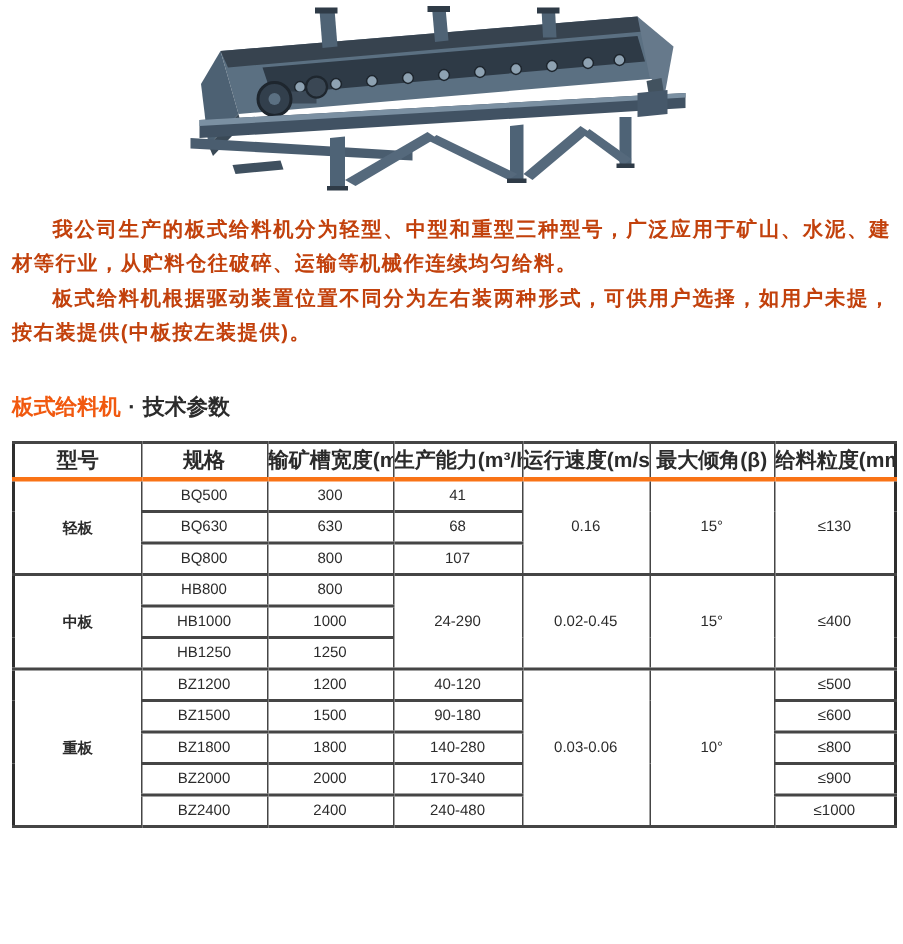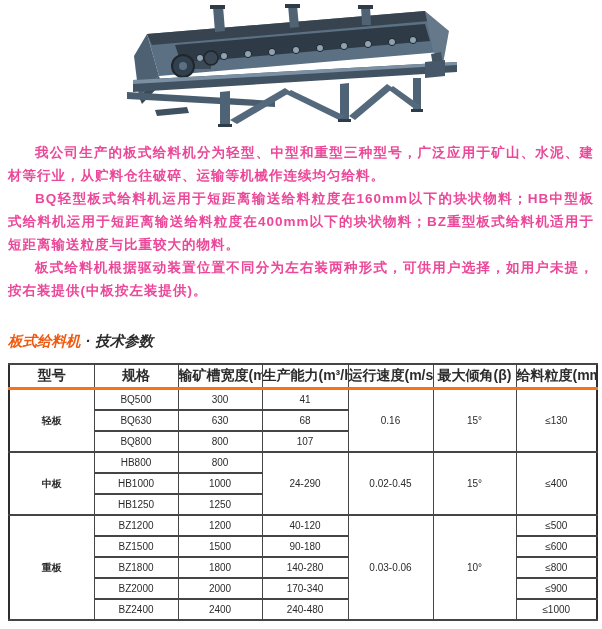--- a/index.html
+++ b/index.html
@@ -10,25 +10,25 @@
   }
   
   .photo-wrap{
     width:352px;height:128px;margin:4px auto 0 auto;position:relative;
   }
   .photo-wrap svg{display:block;width:100%;height:100%;}
   
   .text-block{margin:9px 8px 0 8px;}
   .text-block p{
     margin:0;font-size:13.5px;line-height:23px;font-weight:bold;
-    text-align:justify;text-indent:2em;letter-spacing:1px;color:#ec4899;
+    text-align:justify;text-indent:2em;letter-spacing:1px;color:#c2410c;
   }
   
   .section-title{
-    margin:30px 0 0 8px;font-size:14.5px;font-weight:bold;line-height:18px;font-style:italic;
+    margin:30px 0 0 8px;font-size:14.5px;font-weight:bold;line-height:18px;
   }
   .section-title .hl{color:#f1590f;}
   .section-title .dot{color:#2b2b2b;padding:0 5px;}
   .section-title .rest{color:#2b2b2b;}
   
   table.spec{
     margin:13px 0 0 8px;width:588px;border-collapse:collapse;table-layout:fixed;
     border:2px solid #2e2e2e;
   }
   table.spec th, table.spec td{
@@ -102,21 +102,20 @@
     <rect x="93" y="120" width="14" height="3" fill="#2f3b47"></rect>
     <rect x="213" y="115" width="13" height="3" fill="#2f3b47"></rect>
     <rect x="286" y="105" width="12" height="3" fill="#2f3b47"></rect>
 
     <polygon points="300,58 320,56 320,72 300,74" fill="#46586a"></polygon>
   </svg>
 </div>
 
 <div class="text-block">
   <p>我公司生产的板式给料机分为轻型、中型和重型三种型号，广泛应用于矿山、水泥、建材等行业，从贮料仓往破碎、运输等机械作连续均匀给料。</p>
-  <p>BQ轻型板式给料机运用于短距离输送给料粒度在160mm以下的块状物料；HB中型板式给料机运用于短距离输送给料粒度在400mm以下的块状物料；BZ重型板式给料机适用于短距离输送粒度与比重较大的物料。</p>
   <p>板式给料机根据驱动装置位置不同分为左右装两种形式，可供用户选择，如用户未提，按右装提供(中板按左装提供)。</p>
 </div>
 
 <div class="section-title">
   <span class="hl">板式给料机</span><span class="dot">·</span><span class="rest">技术参数</span>
 </div>
 
 <table class="spec">
   <colgroup>
     <col style="width:85px">

